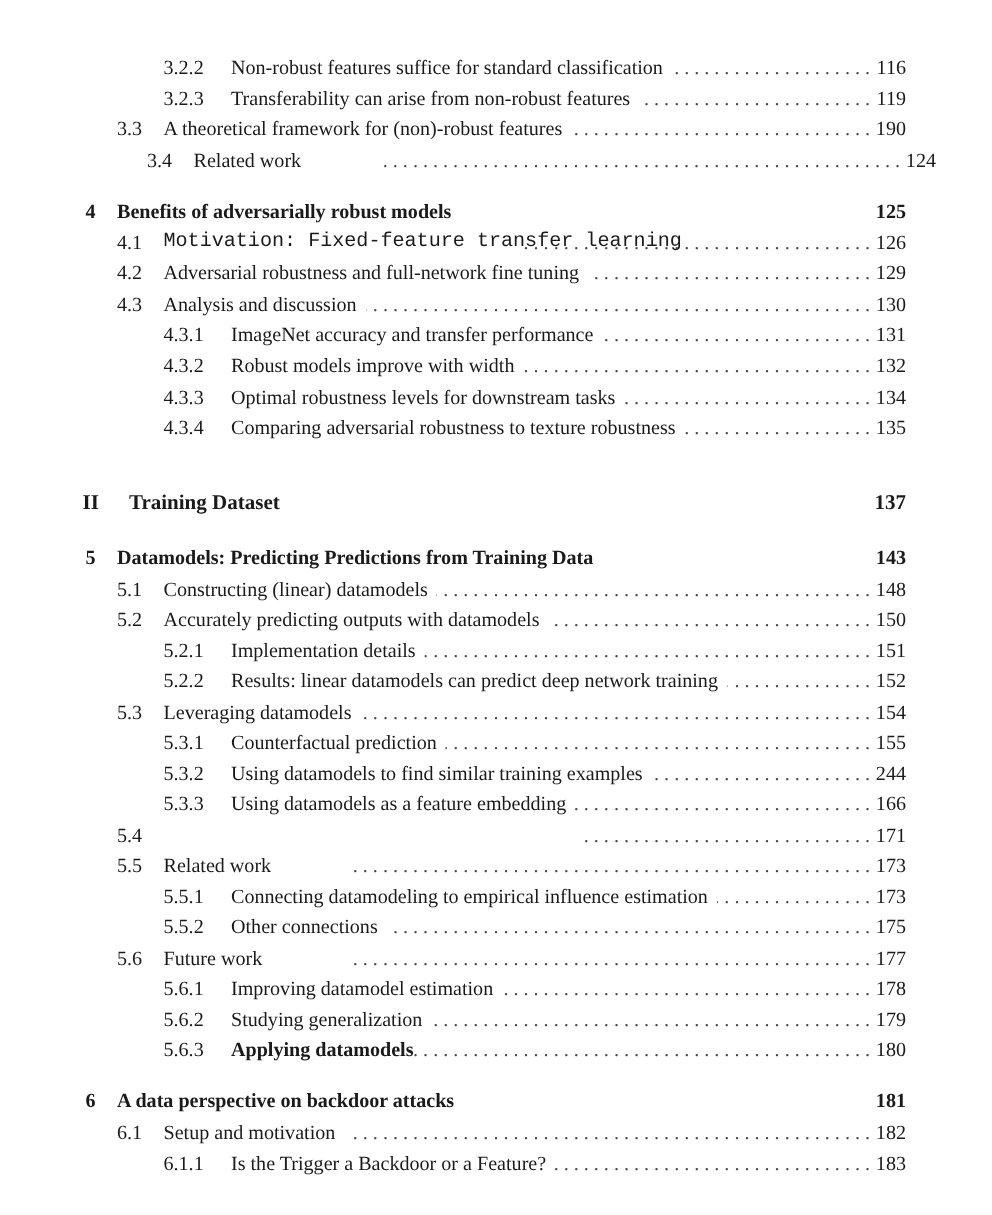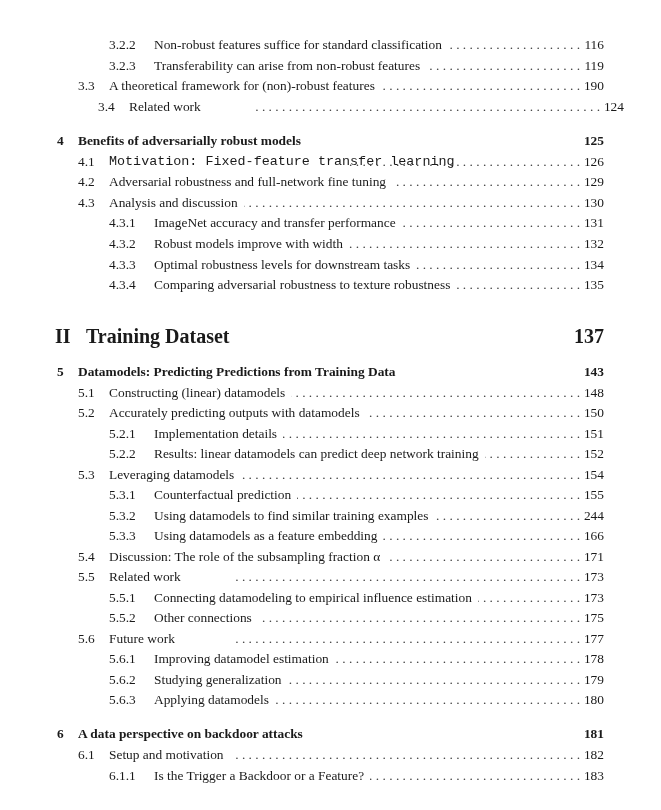--- a/index.html
+++ b/index.html
@@ -5,21 +5,21 @@
   html, body { margin:0; padding:0; background:#ffffff; }
   body { width:661px; height:810px; position:relative; overflow:hidden;
          font-family:"DejaVu Serif", "Liberation Serif", serif; color:#1a1a1a; }
   .toc { position:absolute; left:0; top:0; width:661px; }
   .row { position:absolute; left:0; width:661px; height:20px; font-size:13.4px;
          font-family:"Liberation Serif", "DejaVu Serif", serif; line-height:20px; white-space:nowrap; }
   .num { position:absolute; }
   .title { position:absolute; display:flex; align-items:baseline; }
   .page { position:absolute; right:57px; text-align:right; }
   .chap { font-weight:bold; }
-  .part { font-size:20px; font-weight:bold; height:26px; line-height:26px; }
+  .part { font-size:14px; font-weight:bold; height:26px; line-height:26px; }
   .dots { position:absolute; overflow:hidden; white-space:nowrap; color:#444; }
 </style>
 </head>
 <body>
 
 <div class="toc" id="toc">
     <div class="row" style="top: 35px;">
       <span class="num" style="left: 109px;">3.2.2</span>
       <span class="title" style="left: 154px;">Non-robust features suffice for standard classification</span>
       <span class="dots" style="left: 448px; width: 132px; direction: rtl;"> . . . . . . . . . . . . . . . . . . . . . . . . . . . . . . . . . . . . . . . . . . . . . . . . . . . .</span>
@@ -143,21 +143,20 @@
       <span class="page">244</span>
     </div>
     <div class="row" style="top: 526px;">
       <span class="num" style="left: 109px;">5.3.3</span>
       <span class="title" style="left: 154px;">Using datamodels as a feature embedding</span>
       <span class="dots" style="left: 383px; width: 197px; direction: rtl;"> . . . . . . . . . . . . . . . . . . . . . . . . . . . . . . . . . . . . . . . . . . . . . . . . . . . .</span>
       <span class="page">166</span>
     </div>
     <div class="row" style="top: 547px;">
       <span class="num" style="left: 78px;">5.4</span>
-      <span class="title" style="left: 109px;">Discussion: The role of the subsampling fraction α</span>
       <span class="dots" style="left: 386px; width: 194px; direction: rtl;"> . . . . . . . . . . . . . . . . . . . . . . . . . . . . . . . . . . . . . . . . . . . . . . . . . . . .</span>
       <span class="page">171</span>
     </div>
     <div class="row" style="top: 567px;">
       <span class="num" style="left: 78px;">5.5</span>
       <span class="title" style="left: 109px;">Related work</span>
       <span class="dots" style="left: 187px; width: 393px; direction: rtl;"> . . . . . . . . . . . . . . . . . . . . . . . . . . . . . . . . . . . . . . . . . . . . . . . . . . . .</span>
       <span class="page">173</span>
     </div>
     <div class="row" style="top: 588px;">
@@ -185,21 +184,21 @@
       <span class="page">178</span>
     </div>
     <div class="row" style="top: 670px;">
       <span class="num" style="left: 109px;">5.6.2</span>
       <span class="title" style="left: 154px;">Studying generalization</span>
       <span class="dots" style="left: 288px; width: 292px; direction: rtl;"> . . . . . . . . . . . . . . . . . . . . . . . . . . . . . . . . . . . . . . . . . . . . . . . . . . . .</span>
       <span class="page">179</span>
     </div>
     <div class="row" style="top: 690px;">
       <span class="num" style="left: 109px;">5.6.3</span>
-      <span class="title" style="left: 154px;">Applying datamodels</span>
+      <span class="title" style="left: 154px; font-weight: bold;">Applying datamodels</span>
       <span class="dots" style="left: 275px; width: 305px; direction: rtl;"> . . . . . . . . . . . . . . . . . . . . . . . . . . . . . . . . . . . . . . . . . . . . . . . . . . . .</span>
       <span class="page">180</span>
     </div>
     <div class="row chap" style="top: 724px;">
       <span class="num" style="left: 57px;">6</span>
       <span class="title" style="left: 78px;">A data perspective on backdoor attacks</span>
       <span class="page">181</span>
     </div>
     <div class="row" style="top: 745px;">
       <span class="num" style="left: 78px;">6.1</span>

